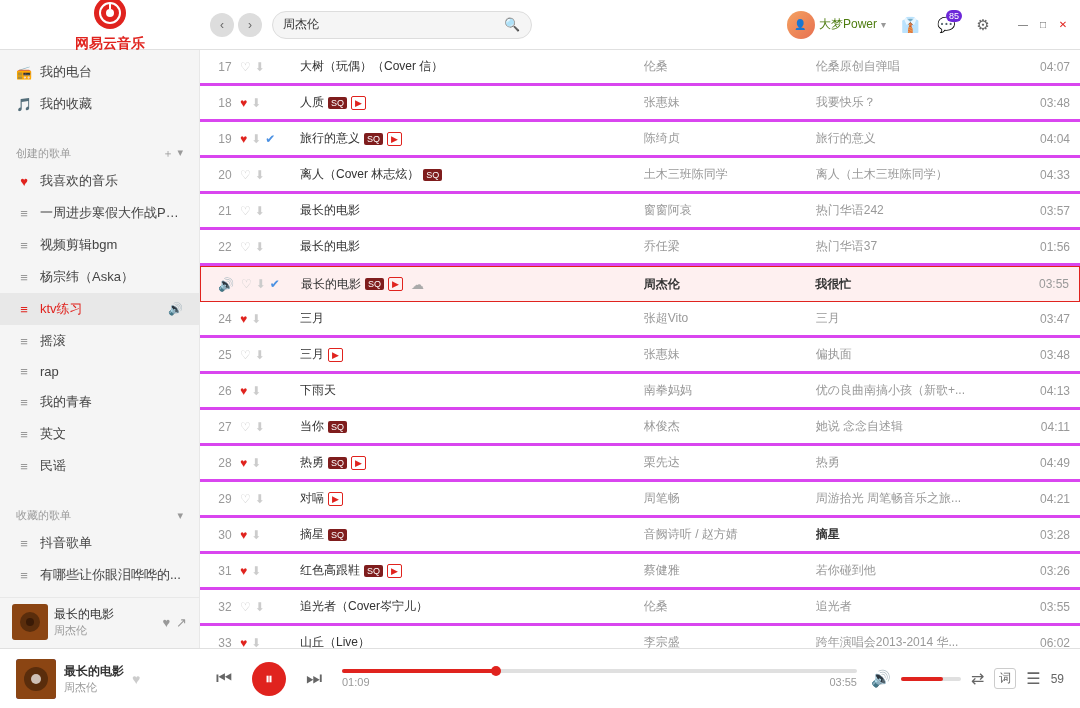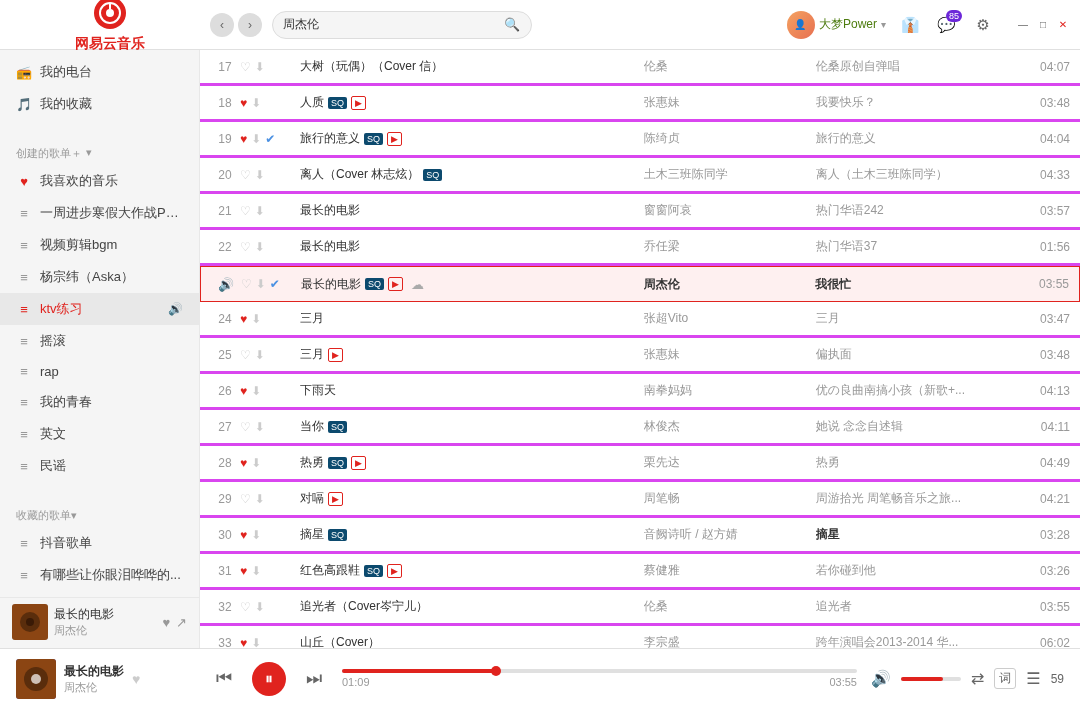--- a/index.html
+++ b/index.html
@@ -23,21 +23,21 @@
     .badge { position: absolute; top: -4px; right: -4px; background: #6d28d9; color: white; border-radius: 8px; font-size: 9px; padding: 1px 3px; min-width: 14px; text-align: center; }
     .window-controls { display: flex; gap: 6px; margin-left: 8px; }
     .win-btn { width: 14px; height: 14px; border-radius: 2px; display: flex; align-items: center; justify-content: center; font-size: 10px; color: #666; cursor: pointer; }
 
     
     .main { display: flex; flex: 1; overflow: hidden; }
 
     
     .sidebar { width: 200px; background: #f5f5f5; border-right: 1px solid #e8e8e8; display: flex; flex-direction: column; overflow-y: auto; flex-shrink: 0; padding-bottom: 10px; }
     .sidebar-section { padding: 6px 0; }
-    .sidebar-section-title { font-size: 11px; color: #999; padding: 6px 16px 4px; display: flex; align-items: center; justify-content: flex-start; }
+    .sidebar-section-title { font-size: 11px; color: #999; padding: 6px 16px 4px; display: flex; align-items: center; justify-content: space-between; }
     .sidebar-item { display: flex; align-items: center; gap: 8px; padding: 7px 16px; cursor: pointer; color: #444; font-size: 13px; }
     .sidebar-item.active { background: #e8e8e8; color: #e0231e; }
     .sidebar-item .si-icon { width: 16px; text-align: center; font-size: 13px; color: #999; }
     .sidebar-item.active .si-icon { color: #e0231e; }
     .sidebar-item .si-text { flex: 1; overflow: hidden; text-overflow: ellipsis; white-space: nowrap; }
     .sidebar-item .si-badge { color: #e0231e; font-size: 12px; }
     .divider { height: 1px; background: #e0e0e0; margin: 4px 0; }
 
     
     .now-playing-mini { display: flex; align-items: center; gap: 6px; padding: 6px 12px; border-top: 1px solid #e8e8e8; }
@@ -53,21 +53,21 @@
     .song-list { flex: 1; overflow-y: auto; background: #fff; }
     .song-row { display: flex; align-items: center; height: 36px; padding: 0 10px; border-bottom: 3px solid #d946ef; }
     .song-row.playing { background: #fef0f0; border: 1px solid #e0231e; }
     .col-num { width: 30px; text-align: center; color: #999; font-size: 12px; flex-shrink: 0; }
     .col-actions { width: 60px; display: flex; align-items: center; gap: 4px; flex-shrink: 0; }
     .action-icon { font-size: 12px; color: #ccc; cursor: pointer; }
     .action-icon.red { color: #e0231e; }
     .action-icon.blue { color: #4a90e2; }
     .col-title { flex: 2; overflow: hidden; text-overflow: ellipsis; white-space: nowrap; color: #333; font-size: 12px; display: flex; align-items: center; gap: 4px; }
     .col-title .song-name { overflow: hidden; text-overflow: ellipsis; white-space: nowrap; }
-    .tag { background: #0c4a6e; color: white; font-size: 9px; padding: 1px 3px; border-radius: 2px; flex-shrink: 0; }
+    .tag { background: #7f1d1d; color: white; font-size: 9px; padding: 1px 3px; border-radius: 2px; flex-shrink: 0; }
     .tag.mv { background: transparent; border: 1px solid #e0231e; color: #e0231e; }
     .col-artist { flex: 1; overflow: hidden; text-overflow: ellipsis; white-space: nowrap; color: #999; font-size: 12px; }
     .col-album { flex: 1.2; overflow: hidden; text-overflow: ellipsis; white-space: nowrap; color: #999; font-size: 12px; }
     .col-artist.bold, .col-album.bold { color: #333; font-weight: bold; }
     .col-duration { width: 48px; text-align: right; color: #999; font-size: 12px; flex-shrink: 0; }
 
     
     .player-bar { height: 60px; background: #fff; border-top: 1px solid #e0e0e0; display: flex; align-items: center; padding: 0 16px; gap: 14px; flex-shrink: 0; }
     .player-controls { display: flex; align-items: center; gap: 14px; }
     .ctrl-btn { width: 28px; height: 28px; display: flex; align-items: center; justify-content: center; cursor: pointer; color: #666; font-size: 18px; }
@@ -476,21 +476,21 @@
           <div class="col-duration">03:55</div>
         </div>
         <div class="song-row">
           <div class="col-num">33</div>
           <div class="col-actions">
       <span class="action-icon red">♥</span>
       <span class="action-icon">⬇</span>
 
     </div>
           <div class="col-title">
-            <span class="song-name">山丘（Cover）</span>
+            <span class="song-name">山丘（Live）</span>
           </div>
           <div class="col-artist">李宗盛</div>
           <div class="col-album">跨年演唱会2013-2014 华...</div>
           <div class="col-duration">06:02</div>
         </div>
       </div>
   </div>
 </div>
 
 <div class="player-bar">

